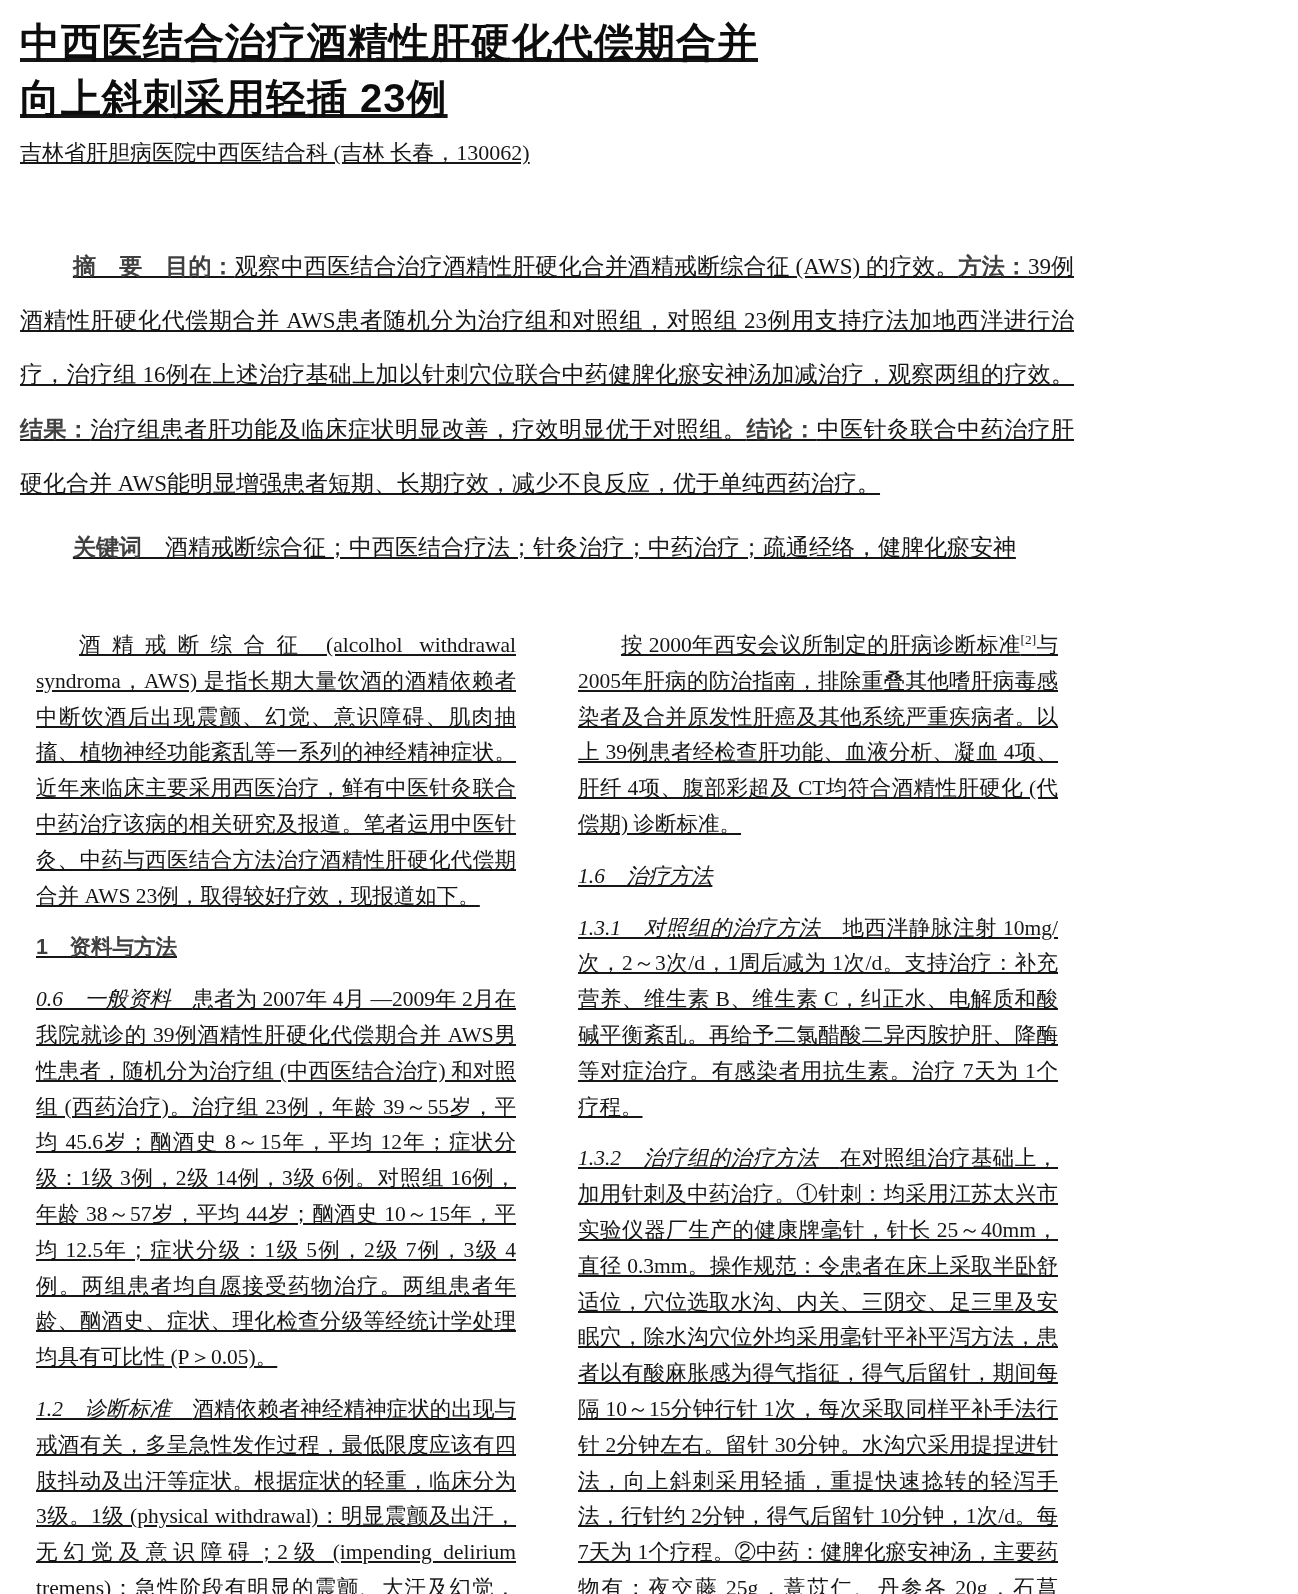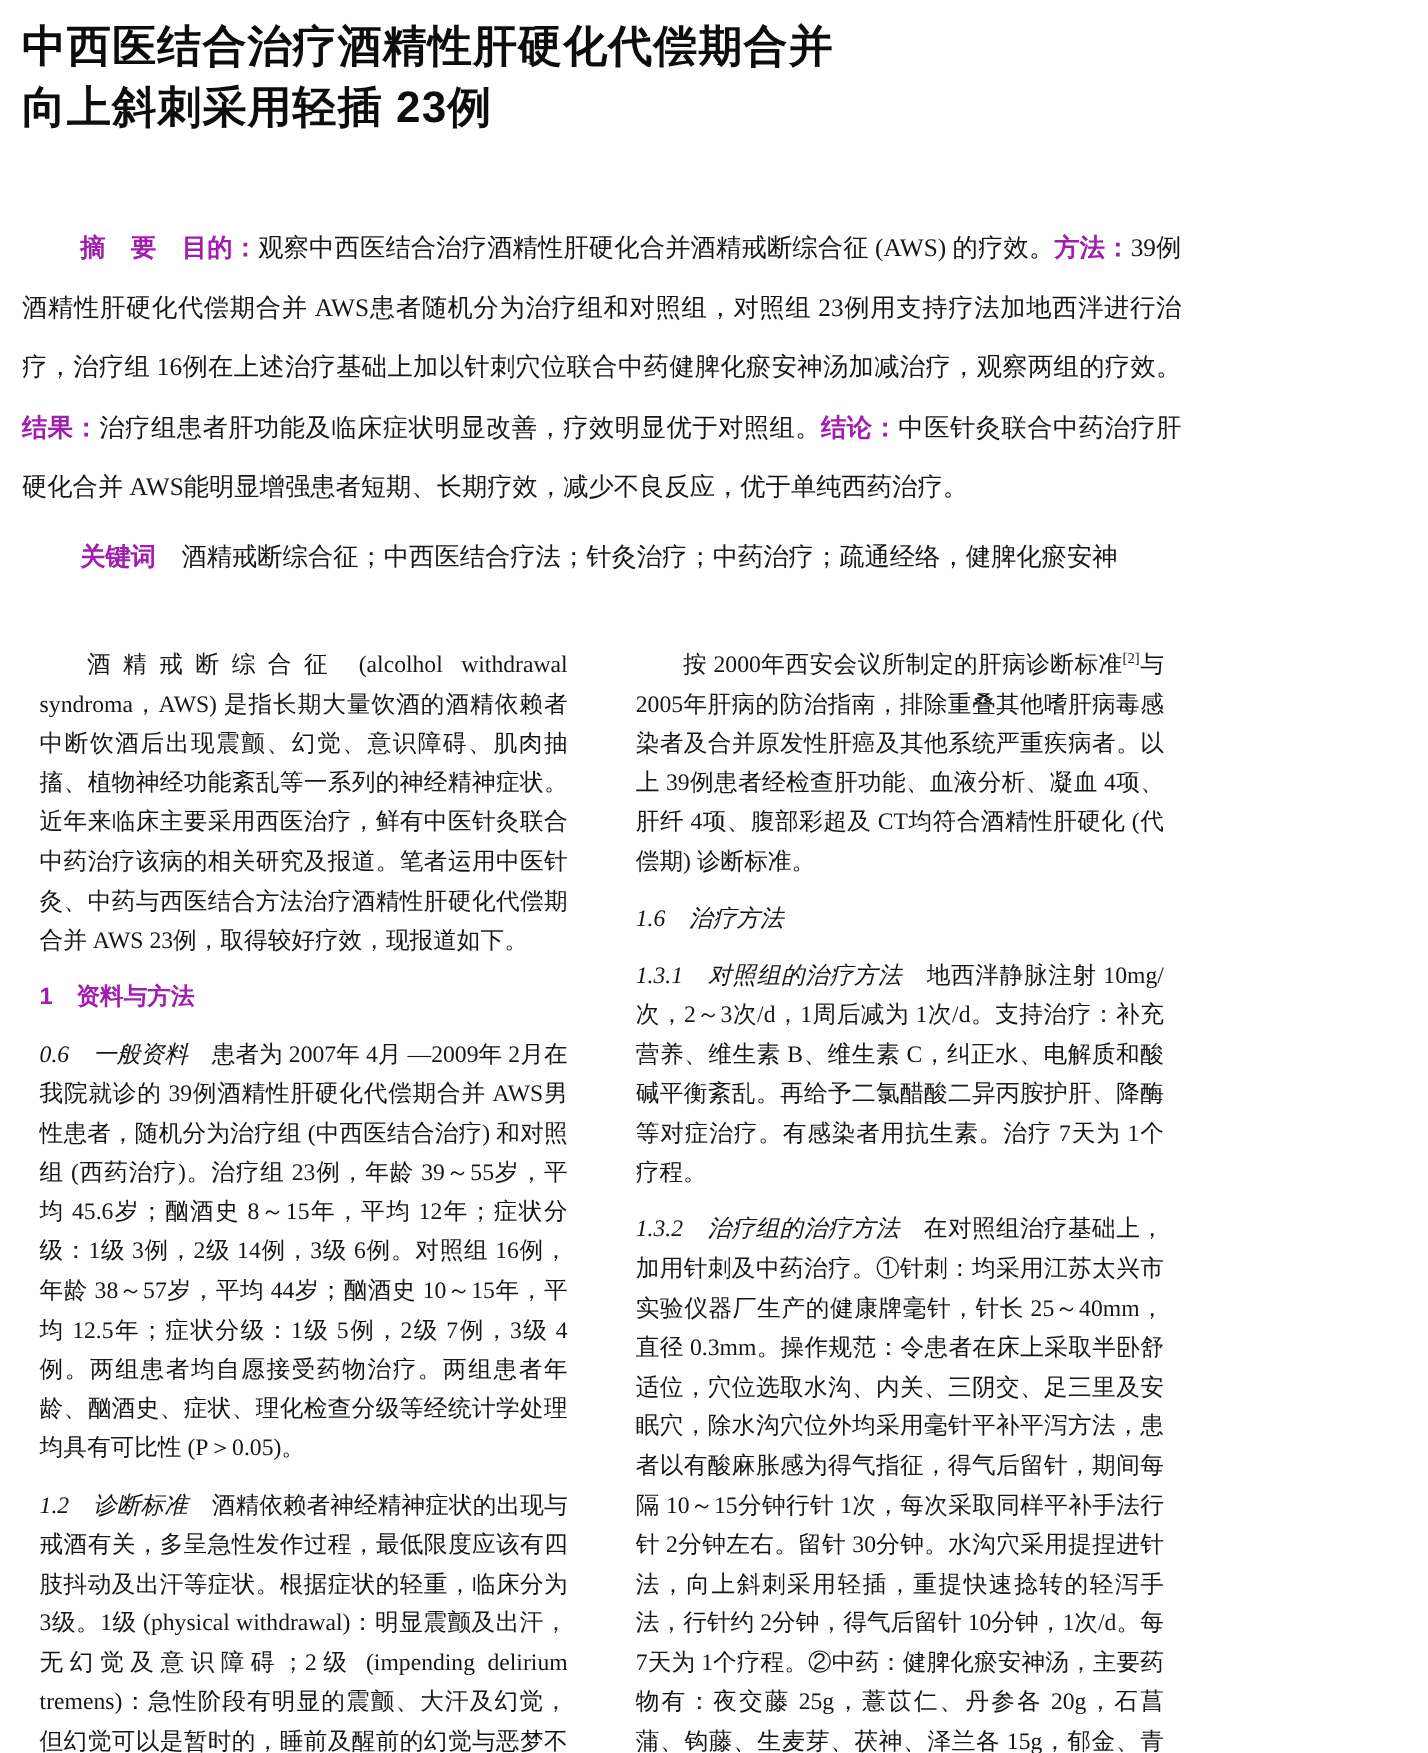--- a/index.html
+++ b/index.html
@@ -12,20 +12,21 @@
     height: 1594px;
     overflow: hidden;
     color: #161616;
     font-family: "Liberation Serif", "DejaVu Serif", serif;
   }
   .page {
     box-sizing: border-box;
     width: 1096px;
     height: 1594px;
     padding: 14px 22px 0 20px;
+    text-decoration: underline;
   }
   .title {
     margin: 0;
     font-family: "Liberation Sans", "DejaVu Sans", sans-serif;
     font-weight: bold;
     font-size: 40px;
     line-height: 56px;
     letter-spacing: 1px;
     color: #0d0d0d;
   }
@@ -48,21 +49,21 @@
   }
   .keywords {
     margin: 0;
     font-size: 23px;
     line-height: 73px;
     text-indent: 2.3em;
   }
   .bold-head {
     font-family: "Liberation Sans", "DejaVu Sans", sans-serif;
     font-weight: bold;
-    color: #a21caf;
+    color: #404040;
   }
   .kai-head {
     font-style: italic;
   }
   .columns {
     margin-top: 28px;
     display: flex;
     gap: 30px;
   }
   .col {
@@ -85,20 +86,21 @@
   }
 </style>
 </head>
 <body>
 
 <div class="page">
 
   <h1 class="title"><span>中西医结合治疗酒精性肝硬化代偿期合并</span><br><span>向上斜刺采用轻插 23例</span></h1>
 
 
+  <div class="affil">吉林省肝胆病医院中西医结合科 (吉林 长春，130062)</div>
 
   <p class="abstract"><span class="bold-head">摘　要　目的：</span><span class="plain">观察中西医结合治疗酒精性肝硬化合并酒精戒断综合征 (AWS) 的疗效。</span><span class="bold-head">方法：</span><span class="plain">39例酒精性肝硬化代偿期合并 AWS患者随机分为治疗组和对照组，对照组 23例用支持疗法加地西泮进行治疗，治疗组 16例在上述治疗基础上加以针刺穴位联合中药健脾化瘀安神汤加减治疗，观察两组的疗效。</span><span class="bold-head">结果：</span><span class="plain">治疗组患者肝功能及临床症状明显改善，疗效明显优于对照组。</span><span class="bold-head">结论：</span><span class="plain">中医针灸联合中药治疗肝硬化合并 AWS能明显增强患者短期、长期疗效，减少不良反应，优于单纯西药治疗。</span></p>
 
   <p class="keywords"><span class="bold-head">关键词　</span><span class="plain">酒精戒断综合征；中西医结合疗法；针灸治疗；中药治疗；疏通经络，健脾化瘀安神</span></p>
 
   <div class="columns">
     <div class="col">
         <p class="para indent"><span class="plain">酒精戒断综合征 (alcolhol withdrawal syndroma，AWS) 是指长期大量饮酒的酒精依赖者中断饮酒后出现震颤、幻觉、意识障碍、肌肉抽搐、植物神经功能紊乱等一系列的神经精神症状。近年来临床主要采用西医治疗，鲜有中医针灸联合中药治疗该病的相关研究及报道。笔者运用中医针灸、中药与西医结合方法治疗酒精性肝硬化代偿期合并 AWS 23例，取得较好疗效，现报道如下。</span></p>
         <p class="para"><span class="bold-head">1　资料与方法</span></p>
         <p class="para"><span class="kai-head">0.6　一般资料　</span><span class="plain">患者为 2007年 4月 —2009年 2月在我院就诊的 39例酒精性肝硬化代偿期合并 AWS男性患者，随机分为治疗组 (中西医结合治疗) 和对照组 (西药治疗)。治疗组 23例，年龄 39～55岁，平均 45.6岁；酗酒史 8～15年，平均 12年；症状分级：1级 3例，2级 14例，3级 6例。对照组 16例，年龄 38～57岁，平均 44岁；酗酒史 10～15年，平均 12.5年；症状分级：1级 5例，2级 7例，3级 4例。两组患者均自愿接受药物治疗。两组患者年龄、酗酒史、症状、理化检查分级等经统计学处理均具有可比性 (P＞0.05)。</span></p>

